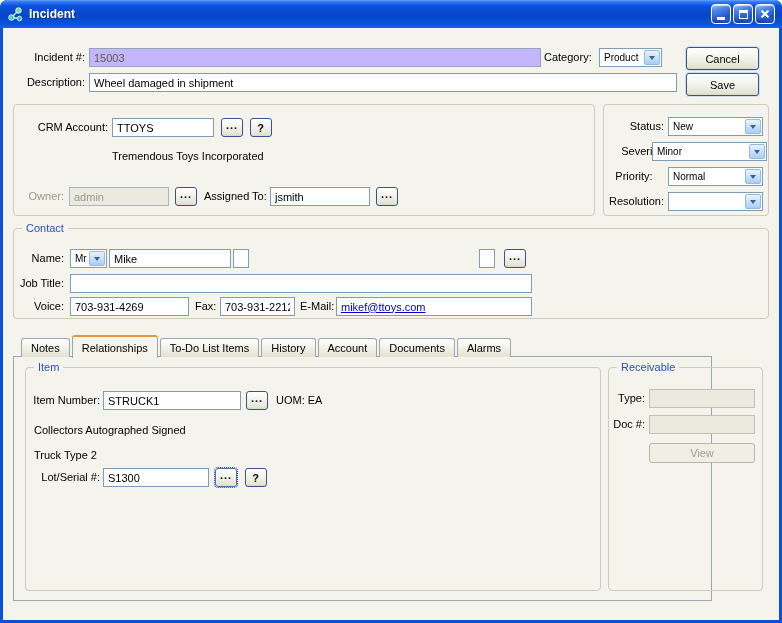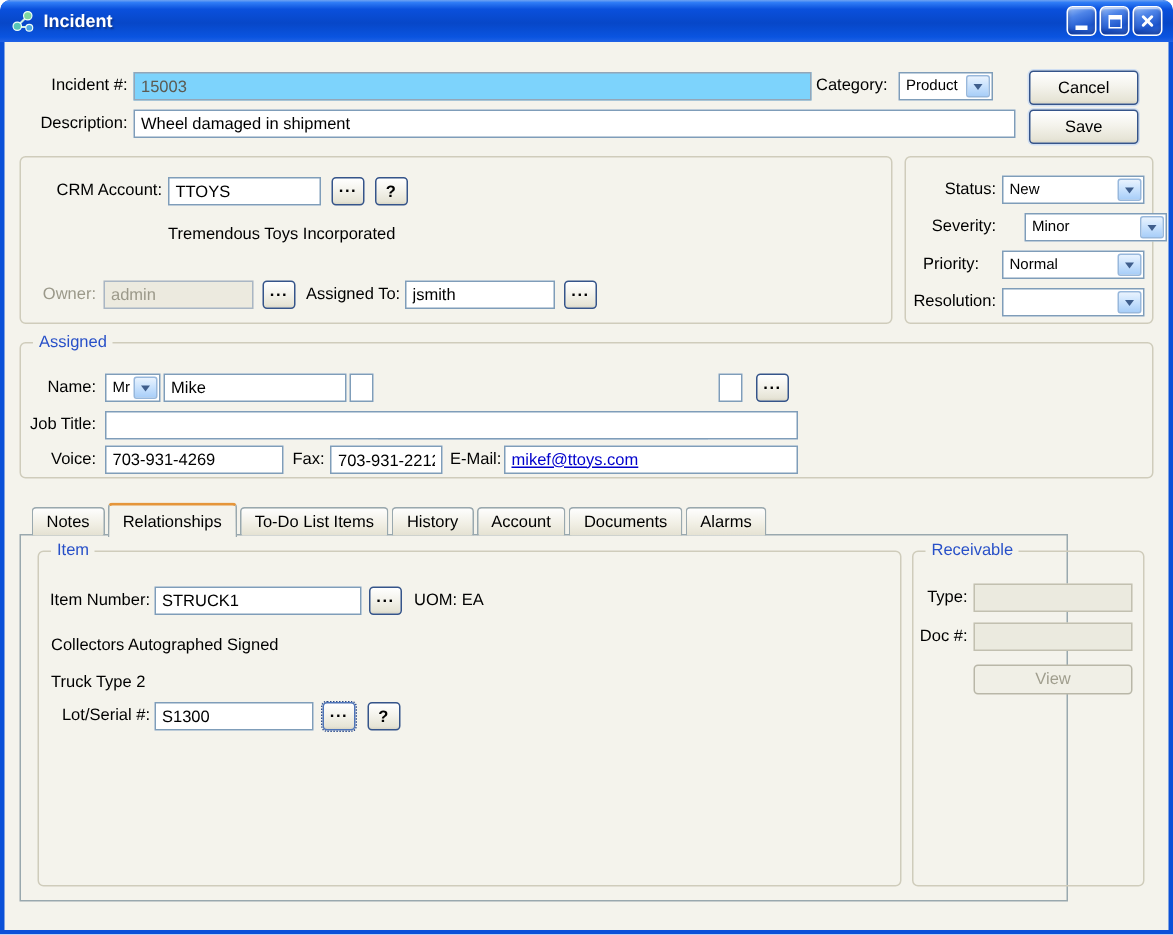--- a/index.html
+++ b/index.html
@@ -33,21 +33,21 @@
     width:2px; height:10px; background:#fff; border-radius:1px; }
   .g-close::before { transform:rotate(45deg); } .g-close::after { transform:rotate(-45deg); }
   
   .wbody { position:absolute; left:3px; top:28px; width:776px; height:592px; background:#f4f3ec; }
   .lbl { position:absolute; font-size:11px; line-height:13px; color:#000; white-space:nowrap; }
   .lbl.dim { color:#9b998a; }
   .tf {
     position:absolute; height:19px; border:1px solid #7F9DB9; background:#fff;
     font:11px "Liberation Sans",sans-serif; padding:1px 4px; color:#000;
   }
-  .tf.ro  { background:#7dd3fc; color:#5c5b52; border-color:#93a6b8; }
+  .tf.ro  { background:#c4b5fd; color:#5c5b52; border-color:#93a6b8; }
   .tf.dis { background:#eceadf; color:#9b998a; border-color:#a9b6c4; }
   .tf.dis2{ background:#ebeadf; border-color:#c2c0b0; }
   div.tf { display:flex; align-items:center; }
   .btn {
     position:absolute; border:1px solid #35548A; border-radius:3px;
     background:linear-gradient(180deg,#ffffff 0%,#f4f3ec 45%,#e6e4d6 90%,#d9d6c6 100%);
     font:11px "Liberation Sans",sans-serif; color:#000; text-align:center; cursor:default;
     display:flex; align-items:center; justify-content:center;
   }
   .btn.big { width:73px; height:23px; box-shadow:0 0 0 1px #cfdef2; }
@@ -155,21 +155,21 @@
 
     <div class="grp" style="left:600px;top:76px;width:166px;height:112px">
       <span class="lbl" style="left:0;top:15px;width:60px;text-align:right">Status:</span>
       <div class="combo" style="left:64px;top:12px;width:95px">
         <span class="combo-text">New</span>
         <span class="combo-btn">
             <i></i>
           </span>
       </div>
       <span class="lbl" style="left:0;top:40px;width:60px;text-align:right">Severity:</span>
-      <div class="combo" style="left:79px;top:37px;width:95px">
+      <div class="combo" style="left:48px;top:37px;width:115px">
         <span class="combo-text">Minor</span>
         <span class="combo-btn">
             <i></i>
           </span>
       </div>
       <span class="lbl" style="left:0;top:65px;width:60px;text-align:center">Priority:</span>
       <div class="combo" style="left:64px;top:62px;width:95px">
         <span class="combo-text">Normal</span>
         <span class="combo-btn">
             <i></i>
@@ -178,21 +178,21 @@
       <span class="lbl" style="left:0;top:90px;width:60px;text-align:right">Resolution:</span>
       <div class="combo" style="left:64px;top:87px;width:95px">
         <span class="combo-text"></span>
         <span class="combo-btn">
             <i></i>
           </span>
       </div>
     </div>
 
     <div class="grp" style="left:10px;top:200px;width:756px;height:91px">
-      <span class="grp-title">Assigned</span>
+      <span class="grp-title">Contact</span>
 
       <span class="lbl" style="left:0;top:23px;width:50px;text-align:right">Name:</span>
       <div class="combo" style="left:56px;top:20px;width:37px">
         <span class="combo-text">Mr</span>
         <span class="combo-btn">
             <i></i>
           </span>
       </div>
       <input class="tf" style="left: 95px; top: 20px; width: 122px;" value="Mike">
       <input class="tf" style="left: 219px; top: 20px; width: 16px; padding: 1px;" value="">

